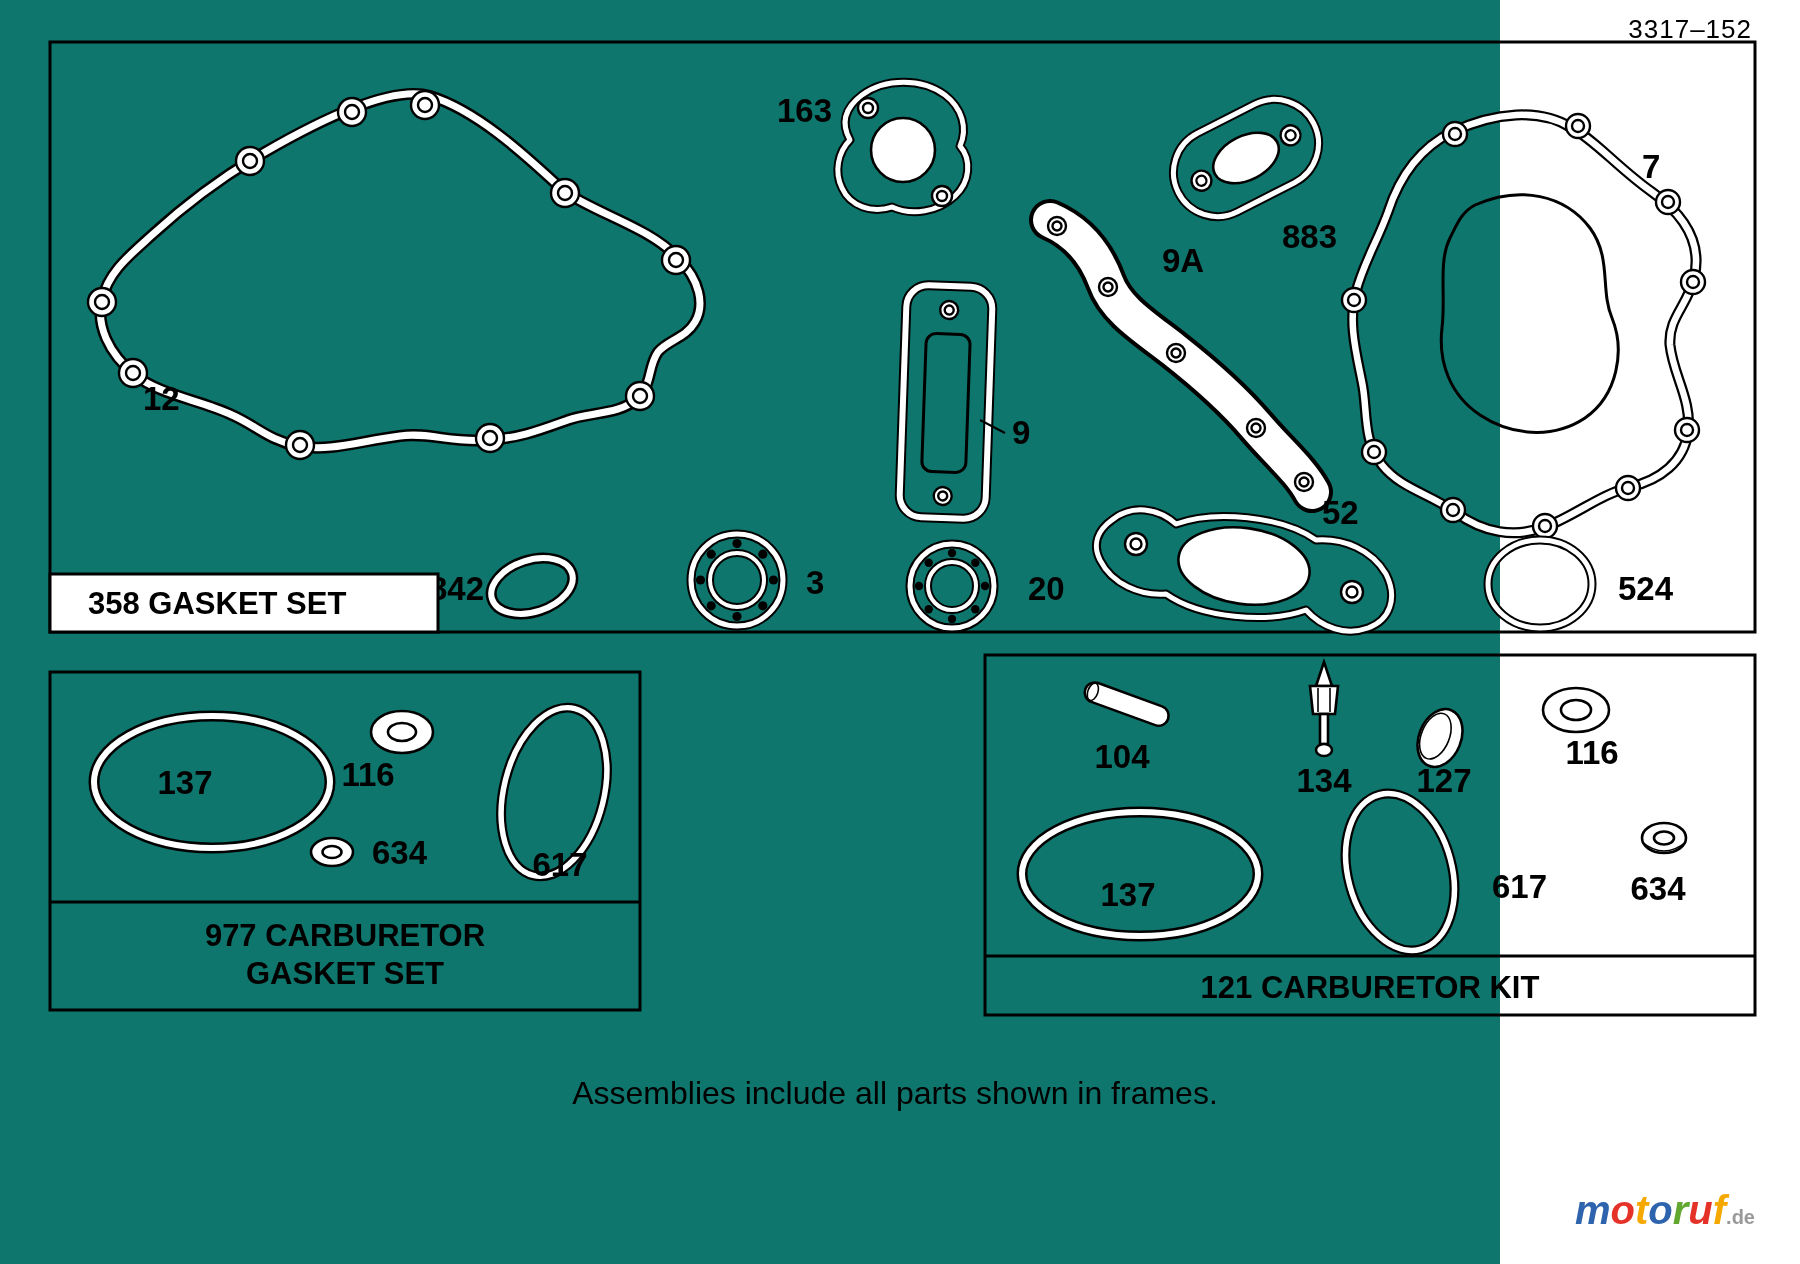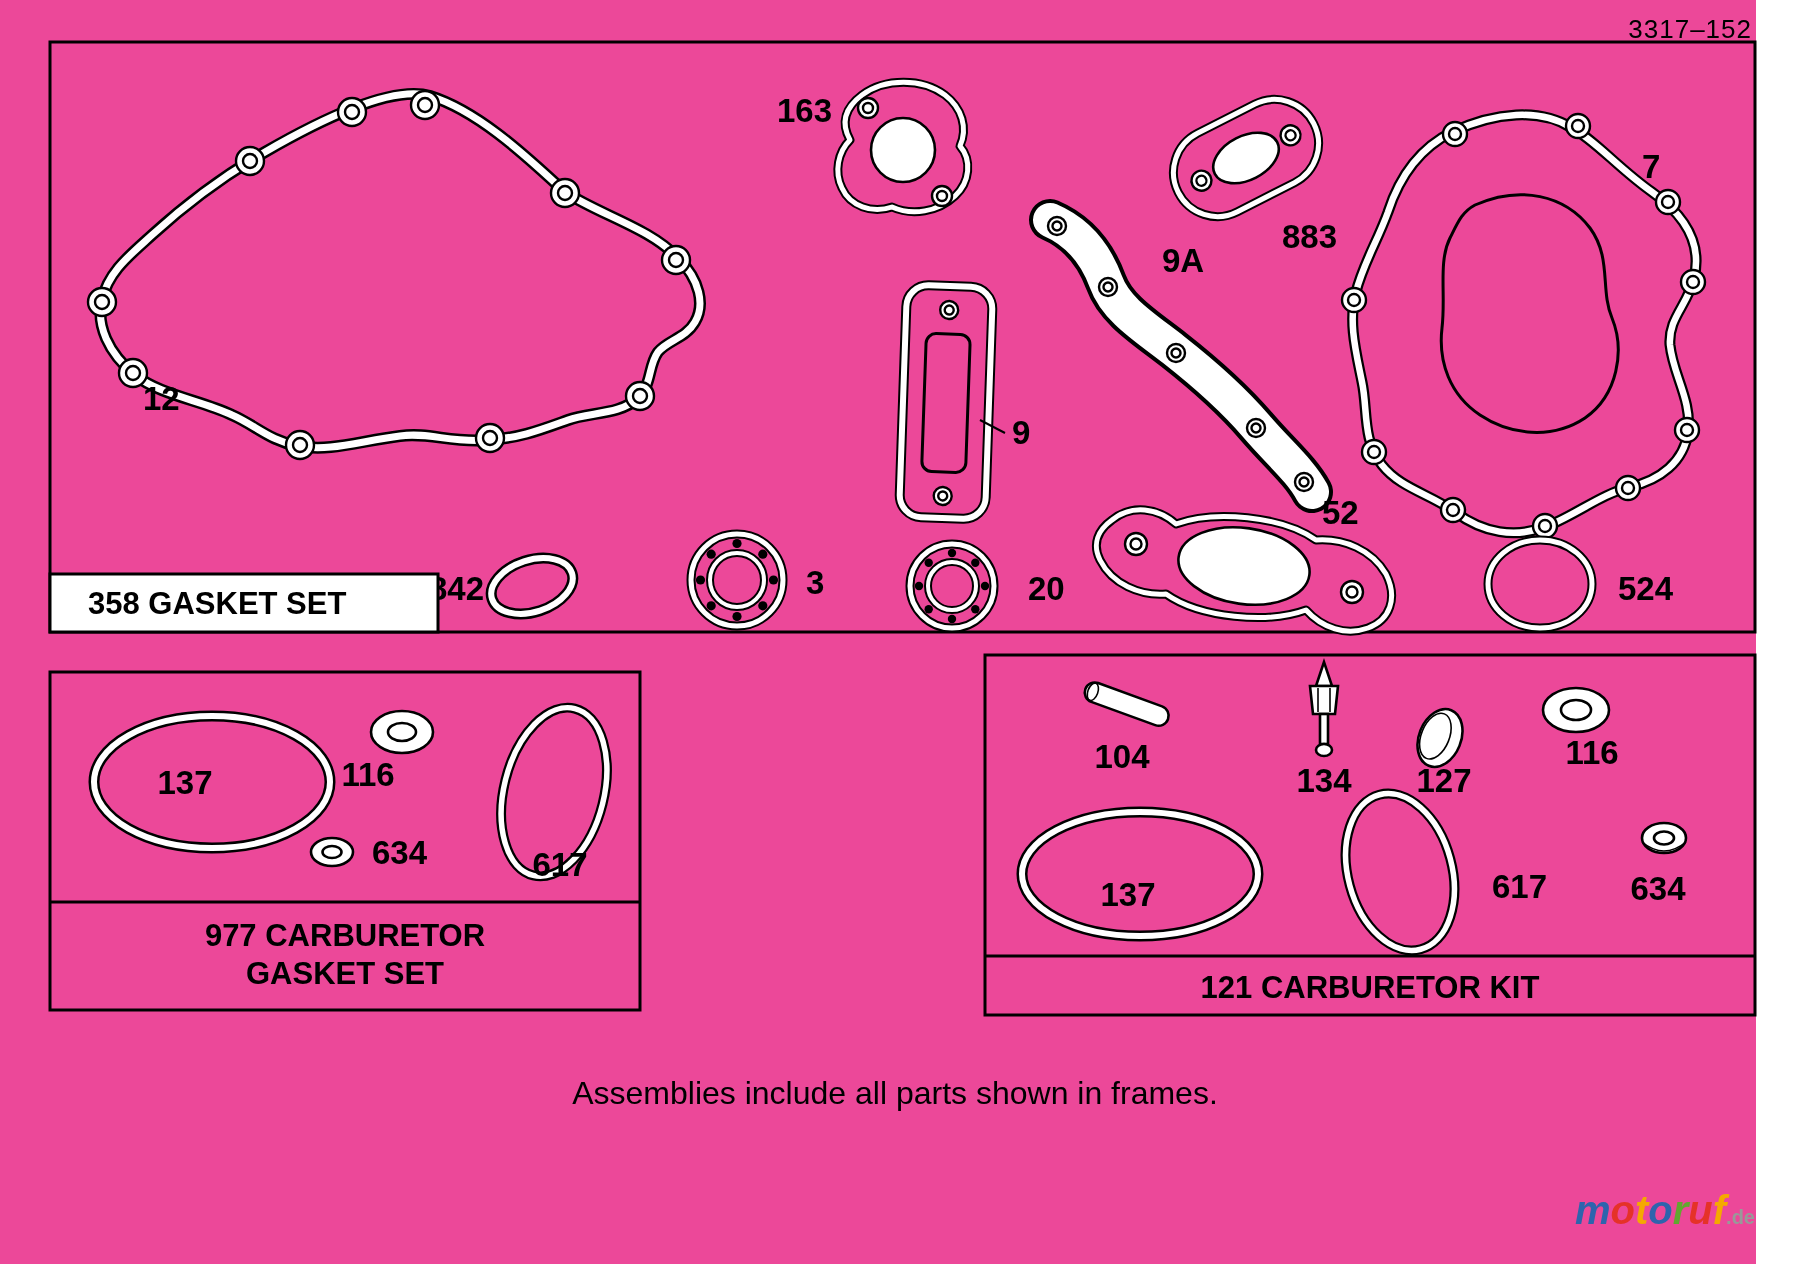--- a/index.html
+++ b/index.html
@@ -1,16 +1,16 @@
 <!DOCTYPE html>
 <html><head>
 <meta charset="utf-8">
 <style>
   html,body{margin:0;padding:0;background:#fff;}
-  #page{width:1756px;height:1264px;position:relative;background:#ec4899;font-family:"Liberation Sans",sans-serif;}
+  #page{width:1500px;height:1264px;position:relative;background:#0f766e;font-family:"Liberation Sans",sans-serif;}
   svg{display:block;}
   .frame{fill:none;stroke:#000;stroke-width:3;}
   .framefill{fill:#fff;stroke:#000;stroke-width:3;}
   .dblA{fill:none;stroke:#000;stroke-linejoin:round;stroke-linecap:round;}
   .dblB{fill:none;stroke:#fff;stroke-linejoin:round;stroke-linecap:round;}
   .ln{fill:#fff;stroke:#000;stroke-width:2.6;}
   .ln3{fill:none;stroke:#000;stroke-width:3;}
   .lnt{fill:none;stroke:#000;stroke-width:1.6;}
   .hw{fill:#fff;stroke:#000;stroke-width:2.4;}
   .dot{fill:#000;}

